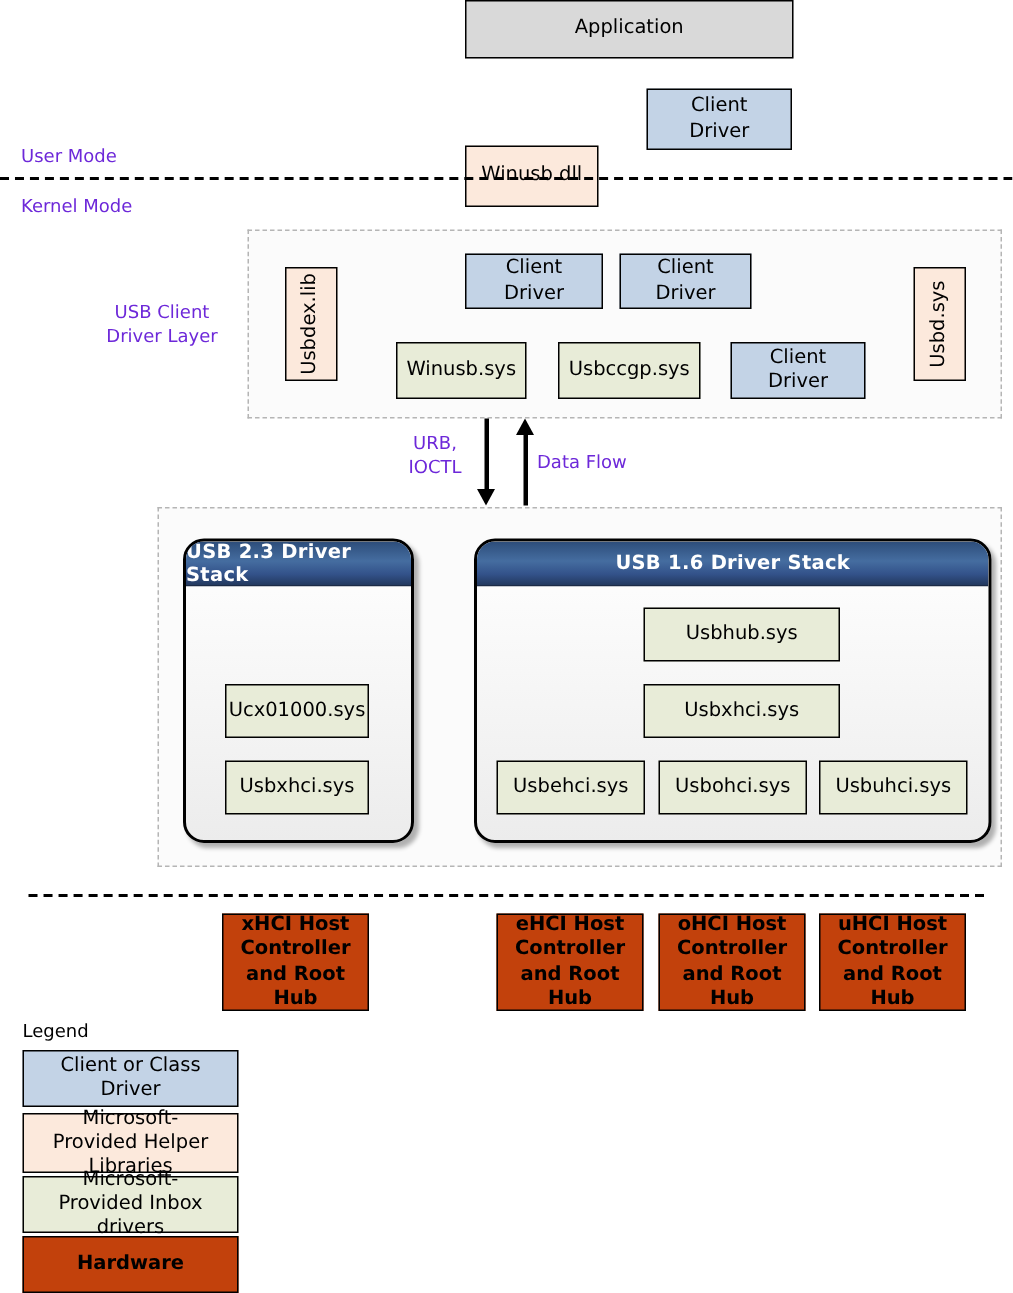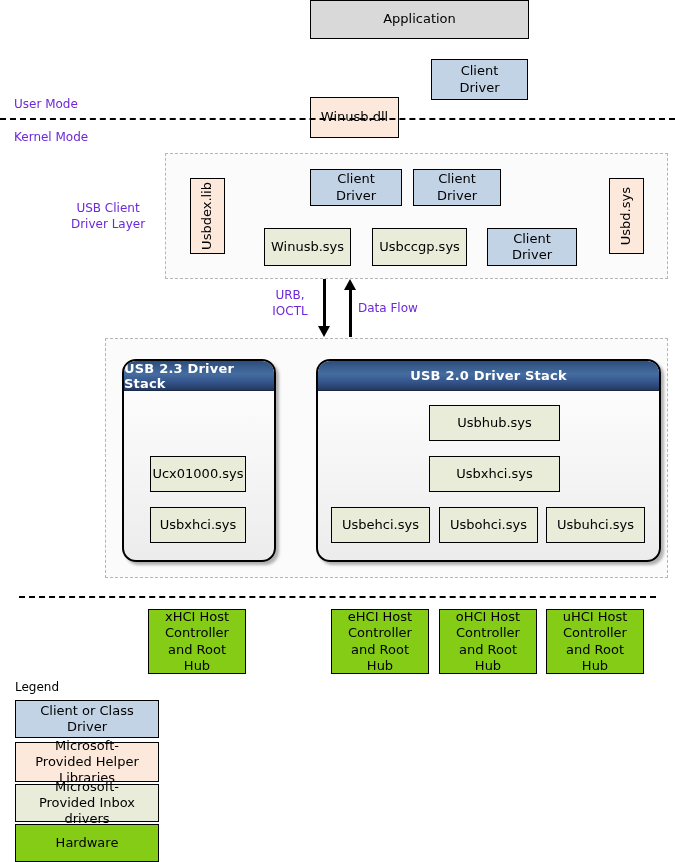--- a/index.html
+++ b/index.html
@@ -31,21 +31,21 @@
     text-align: center;
     font-size: 13px;
     color: #000000;
     line-height: 1.25;
     padding: 2px 15px;
   }
   .box.app      { background: #d9d9d9; }
   .box.client   { background: #c3d3e6; }
   .box.helper   { background: #fce9dc; }
   .box.inbox    { background: #e8ecd8; }
-  .box.hardware { background: #84cc16; }
+  .box.hardware { background: #c2410c; font-weight: bold; }
 
   .vert-text {
     writing-mode: vertical-rl;
     transform: rotate(180deg);
     white-space: nowrap;
   }
 
   
   .label {
     position: absolute;
@@ -173,21 +173,21 @@
   <div class="group-box" style="left:105px; top:338px; width:563px; height:240px;"></div>
 
 
   <div class="stack" style="left:122px; top:359px; width:154px; height:203px;">
     <div class="stack-header" style="height:30px;">USB 2.3 Driver Stack</div>
   </div>
   <div class="box inbox" style="left:150px; top:456px; width:96px; height:36px;">Ucx01000.sys</div>
   <div class="box inbox" style="left:150px; top:507px; width:96px; height:36px;">Usbxhci.sys</div>
 
   <div class="stack" style="left:316px; top:359px; width:345px; height:203px;">
-    <div class="stack-header" style="height:30px;">USB 2.0 Driver Stack</div>
+    <div class="stack-header" style="height:30px;">USB 1.6 Driver Stack</div>
   </div>
   <div class="box inbox" style="left:429px; top:405px; width:131px; height:36px;">Usbhub.sys</div>
   <div class="box inbox" style="left:429px; top:456px; width:131px; height:36px;">Usbxhci.sys</div>
 
   <div class="box inbox" style="left:331px; top:507px; width:99px; height:36px;">Usbehci.sys</div>
   <div class="box inbox" style="left:439px; top:507px; width:99px; height:36px;">Usbohci.sys</div>
   <div class="box inbox" style="left:546px; top:507px; width:99px; height:36px;">Usbuhci.sys</div>
 
   <div class="mode-line" style="left:19px; top:596px; width:637px;"></div>
 

